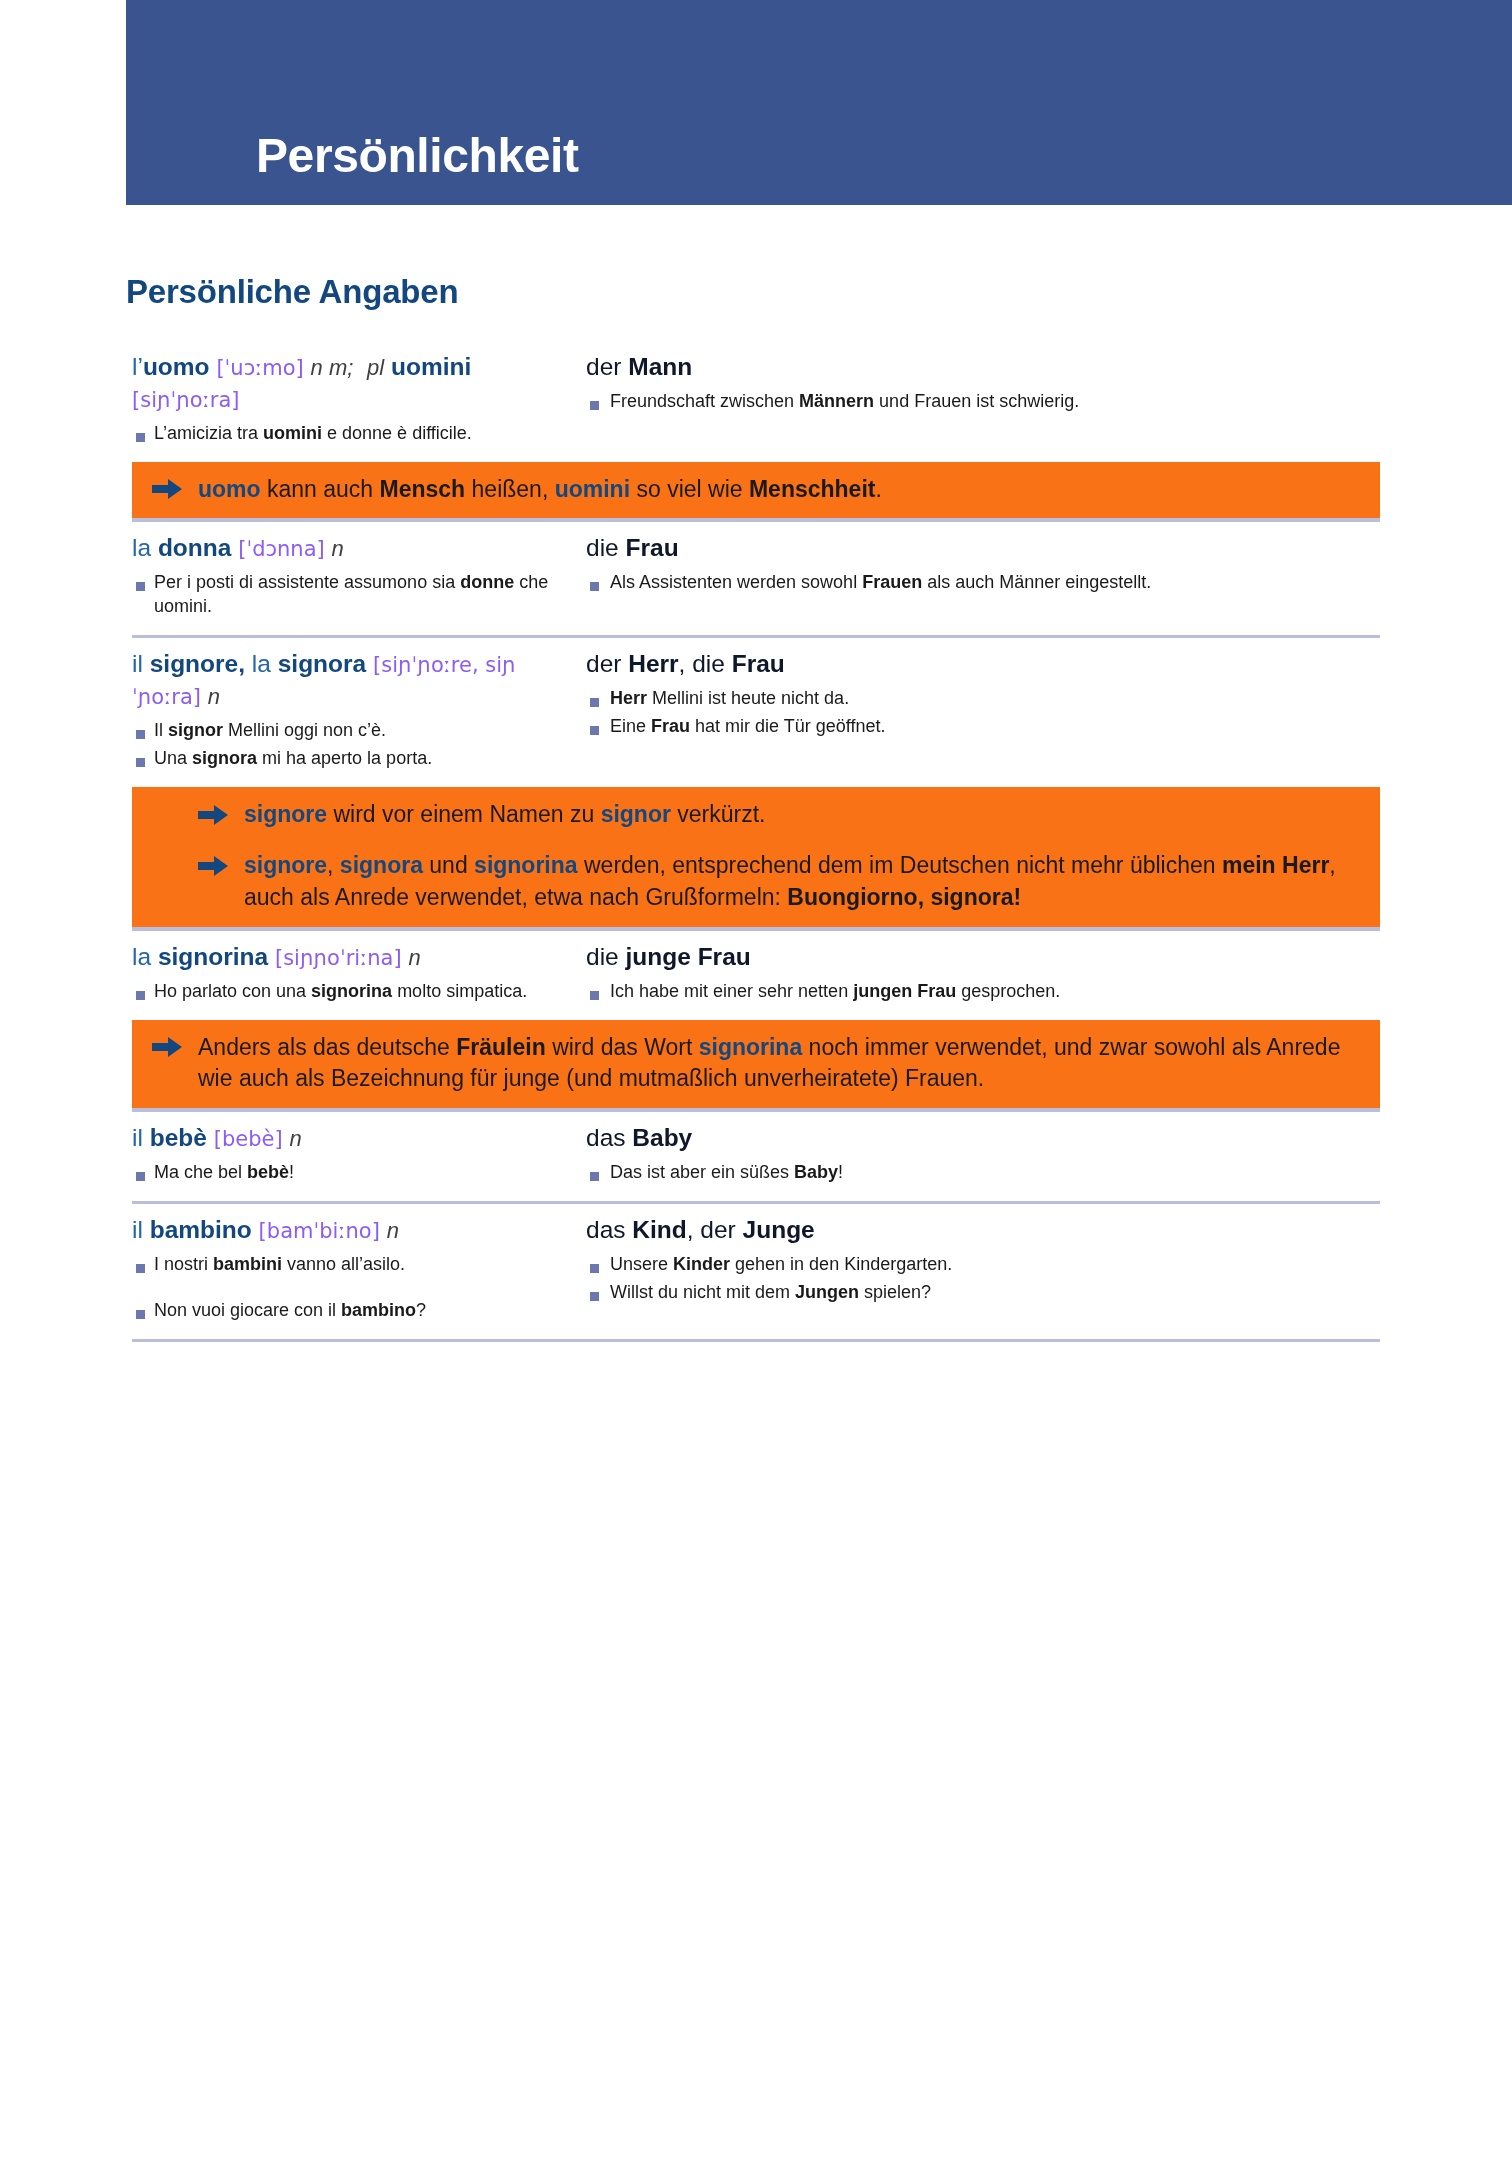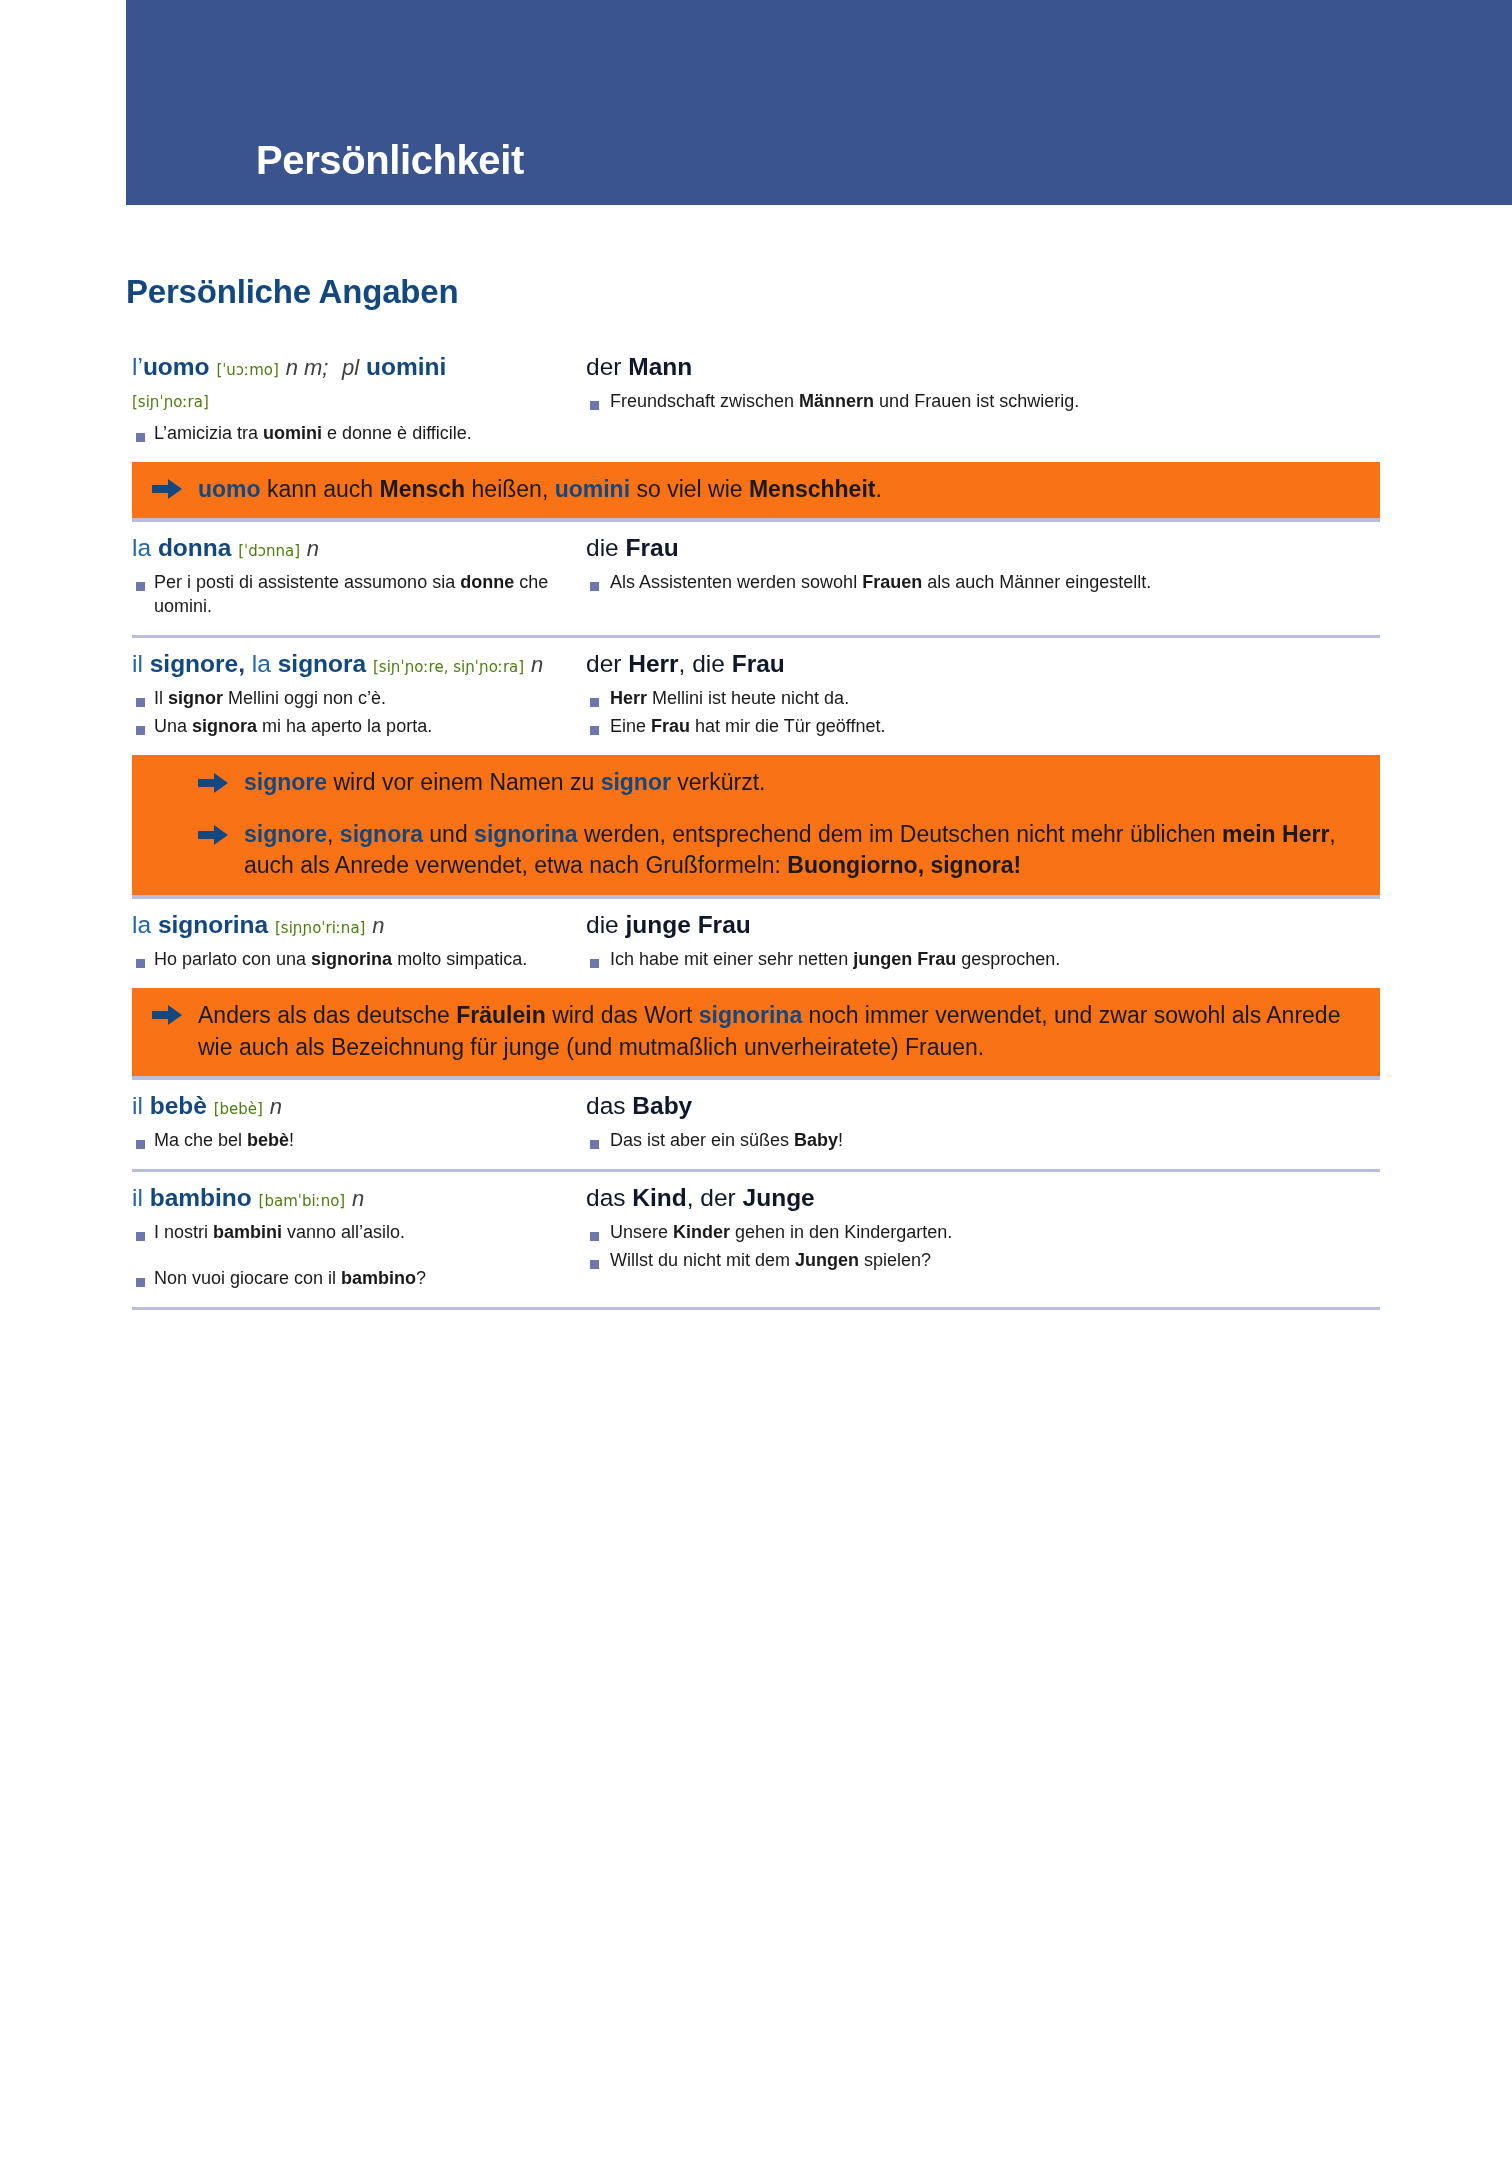--- a/index.html
+++ b/index.html
@@ -22,21 +22,21 @@
     left: 126px;
     top: 0;
     width: 1386px;
     height: 205px;
     background: #3a5490;
   }
   .header-title {
     position: absolute;
     left: 130px;
     bottom: 22px;
-    font-size: 40px;
+    font-size: 48px;
     font-weight: bold;
     color: #ffffff;
     letter-spacing: -0.4px;
     white-space: nowrap;
   }
 
   
   .page {
     position: absolute;
     left: 0;
@@ -89,24 +89,24 @@
   }
   .headword .art {
     color: #2566a8;
     font-weight: normal;
   }
   .headword .lemma {
     color: #13477f;
     font-weight: bold;
   }
   .headword .ipa {
-    color: #4d7c0f;
+    color: #8b5cf6;
     font-weight: normal;
     font-family: "DejaVu Sans", sans-serif;
-    font-size: 15px;
+    font-size: 21px;
   }
   .headword .gram {
     font-style: italic;
     color: #404040;
     font-size: 22px;
   }
 
   .translation {
     font-size: 24.5px;
     line-height: 1.30;

